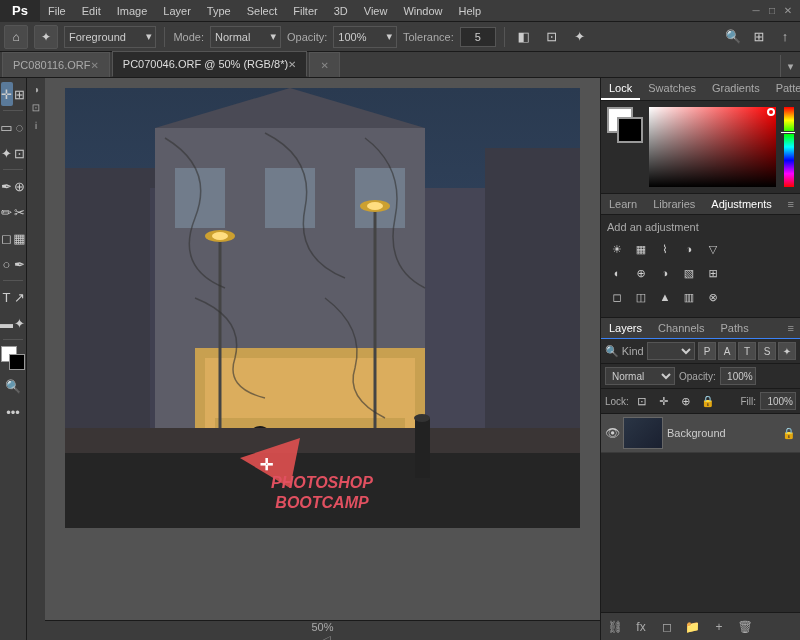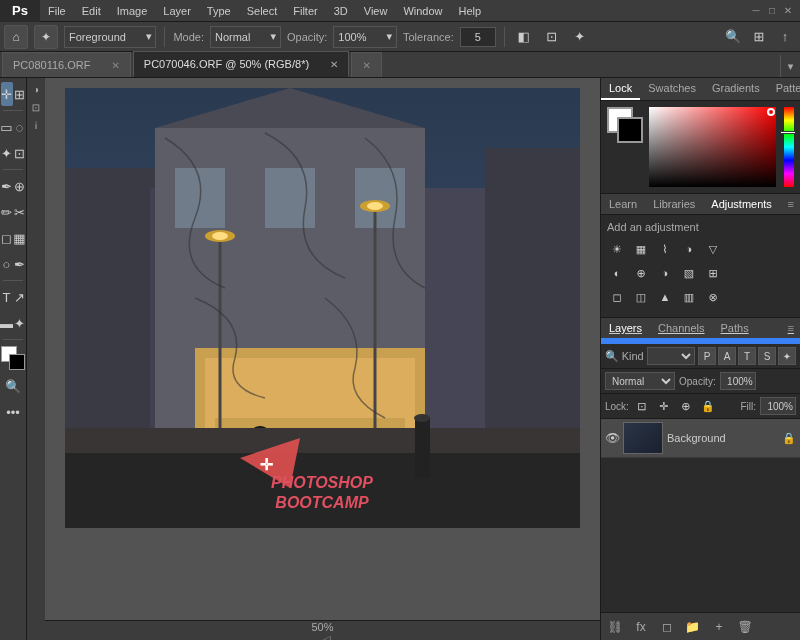--- a/index.html
+++ b/index.html
@@ -19,21 +19,21 @@
     #options-bar { background: #3c3c3c; height: 30px; display: flex; align-items: center; padding: 0 4px; border-bottom: 1px solid #1a1a1a; gap: 6px; }
     .options-btn { width: 24px; height: 24px; background: #4a4a4a; border: 1px solid #555; display: flex; align-items: center; justify-content: center; cursor: pointer; color: #ccc; font-size: 12px; border-radius: 2px; }
     .options-dropdown { height: 22px; background: #3c3c3c; border: 1px solid #555; color: #ccc; font-size: 11px; padding: 0 4px; cursor: pointer; display: flex; align-items: center; gap: 20px; }
     .options-label { font-size: 11px; color: #aaa; }
     .options-input { width: 36px; height: 20px; background: #2b2b2b; border: 1px solid #555; color: #ccc; font-size: 11px; text-align: center; }
     .options-sep { width: 1px; height: 20px; background: #555; margin: 0 2px; }
     .icon-btn { width: 22px; height: 22px; display: flex; align-items: center; justify-content: center; cursor: pointer; color: #ccc; font-size: 13px; }
 
     
     #tabs-bar { background: #3c3c3c; height: 26px; display: flex; align-items: flex-end; border-bottom: 1px solid #1a1a1a; padding-left: 2px; }
-    .tab { height: 22px; padding: 12px 10px; background: #4a4a4a; border: 1px solid #555; border-bottom: none; display: flex; align-items: center; font-size: 11px; cursor: pointer; margin-right: 2px; gap: 21px; color: #aaa; }
+    .tab { height: 22px; padding: 12px 10px; background: #4a4a4a; border: 1px solid #555; border-bottom: none; display: flex; align-items: center; font-size: 11px; cursor: pointer; margin-right: 2px; gap: 0; color: #aaa; }
     .tab.active { background: #2b2b2b; color: #ddd; border-bottom: 1px solid #2b2b2b; }
     .tab .close { font-size: 10px; color: #888; cursor: pointer; }
     .tab.active .close { color: #aaa; }
     #tabs-arrow { width: 20px; height: 22px; background: #3c3c3c; display: flex; align-items: center; justify-content: center; cursor: pointer; color: #aaa; margin-left: auto; border-left: 1px solid #555; }
 
     
     #main { display: flex; height: calc(640px - 22px - 30px - 26px); }
 
     
     #toolbar { width: 27px; background: #3c3c3c; border-right: 1px solid #1a1a1a; display: flex; flex-direction: column; align-items: center; padding-top: 4px; gap: 2px; overflow: hidden; }
@@ -77,21 +77,21 @@
     .adj-tab { padding: 4px 8px; font-size: 11px; cursor: pointer; color: #aaa; }
     .adj-tab.active { color: #fff; }
     .adj-panel-menu { margin-left: auto; padding: 4px 6px; cursor: pointer; color: #999; }
     #adj-content { padding: 6px; }
     .adj-label { font-size: 11px; color: #aaa; margin-bottom: 6px; }
     .adj-icons-row { display: flex; gap: 4px; margin-bottom: 4px; flex-wrap: wrap; }
     .adj-icon { width: 20px; height: 20px; display: flex; align-items: center; justify-content: center; color: #ccc; font-size: 11px; cursor: pointer; border: 1px solid transparent; }
 
     
     #layers-panel { flex: 1; display: flex; flex-direction: column; }
-    #layers-tabs { display: flex; background: #3c3c3c; border-bottom: 6px solid #3b82f6; align-items: flex-end; text-decoration: underline; }
+    #layers-tabs { display: flex; background: #3c3c3c; border-bottom: 1px solid #3b82f6; align-items: flex-end; }
     .layers-tab { padding: 4px 8px; font-size: 11px; cursor: pointer; color: #aaa; }
     .layers-tab.active { color: #fff; }
     .layers-menu { margin-left: auto; padding: 4px 6px; cursor: pointer; color: #999; }
     #layers-search { padding: 3px 4px; display: flex; align-items: center; gap: 3px; border-bottom: 1px solid #1a1a1a; }
     .layers-search-icon { color: #aaa; font-size: 11px; }
     .layers-search-label { font-size: 11px; color: #aaa; }
     .layers-search-select { background: #3c3c3c; border: 1px solid #555; color: #ccc; font-size: 10px; height: 18px; padding: 0 2px; flex: 1; }
     .layers-search-btns { display: flex; gap: 2px; }
     .layers-search-btn { width: 18px; height: 18px; background: #4a4a4a; border: 1px solid #555; color: #ccc; display: flex; align-items: center; justify-content: center; font-size: 10px; cursor: pointer; }
     #layers-blend { padding: 3px 4px; display: flex; align-items: center; gap: 4px; border-bottom: 1px solid #1a1a1a; }

